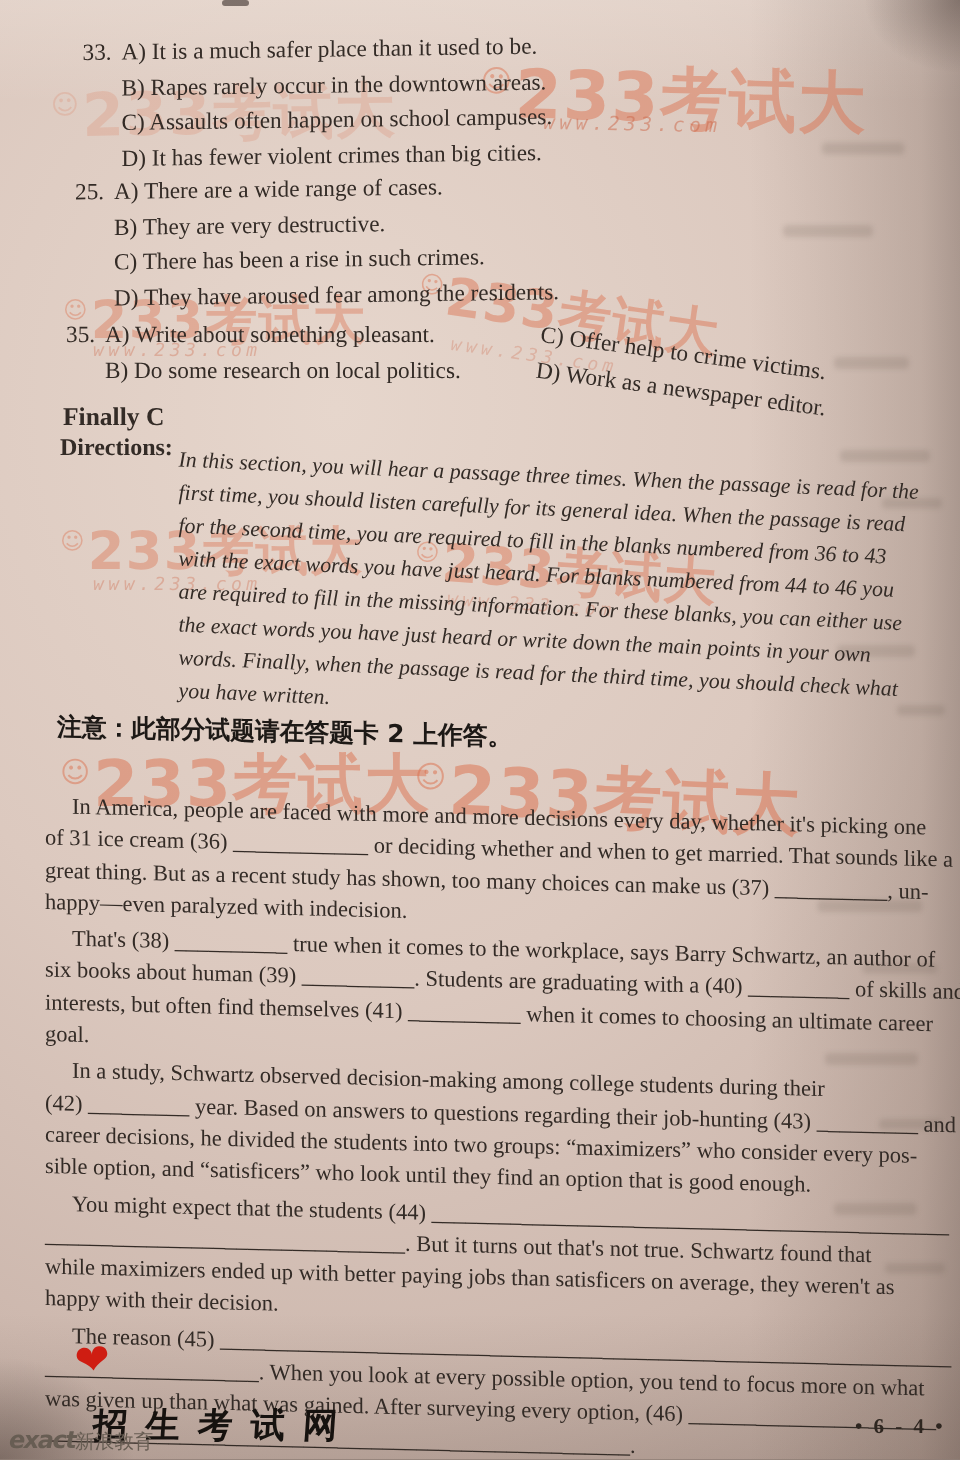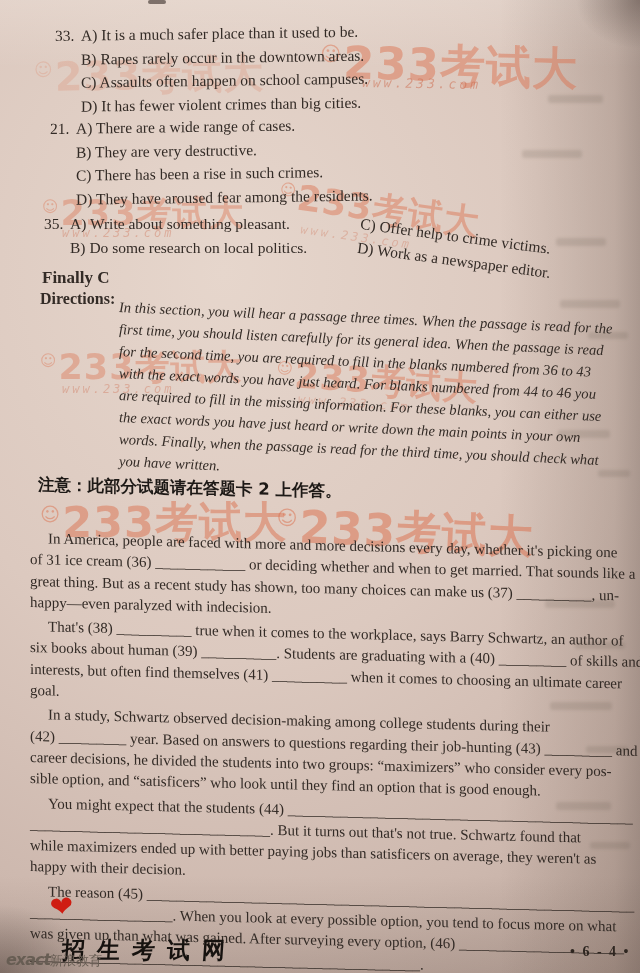--- a/index.html
+++ b/index.html
@@ -98,21 +98,21 @@
     <span class="qnum">33.</span>
     <div>
       <div class="opt">A) It is a much safer place than it used to be.</div>
       <div class="opt">B) Rapes rarely occur in the downtown areas.</div>
       <div class="opt">C) Assaults often happen on school campuses.</div>
       <div class="opt">D) It has fewer violent crimes than big cities.</div>
     </div>
   </div>
 
   <div class="abs qblock sk-up" style="left:50px;top:117px;">
-    <span class="qnum">21.</span>
+    <span class="qnum">25.</span>
     <div>
       <div class="opt">A) There are a wide range of cases.</div>
       <div class="opt">B) They are very destructive.</div>
       <div class="opt">C) There has been a rise in such crimes.</div>
       <div class="opt">D) They have aroused fear among the residents.</div>
     </div>
   </div>
 
   <div class="abs qblock" style="left:44px;top:212px;">
     <span class="qnum">35.</span>

